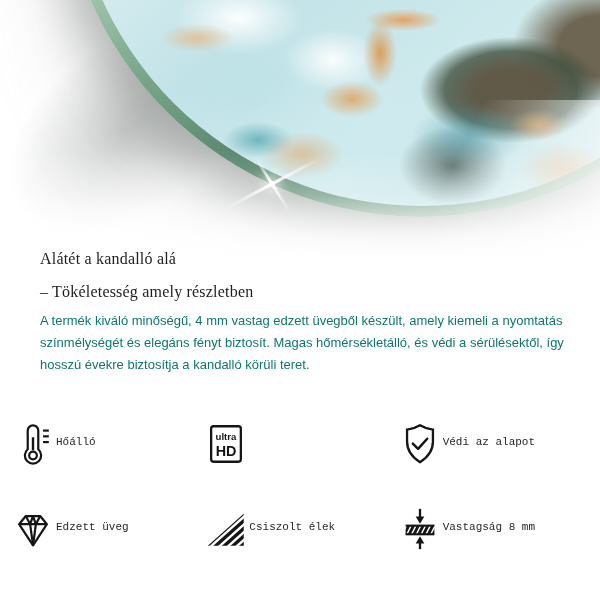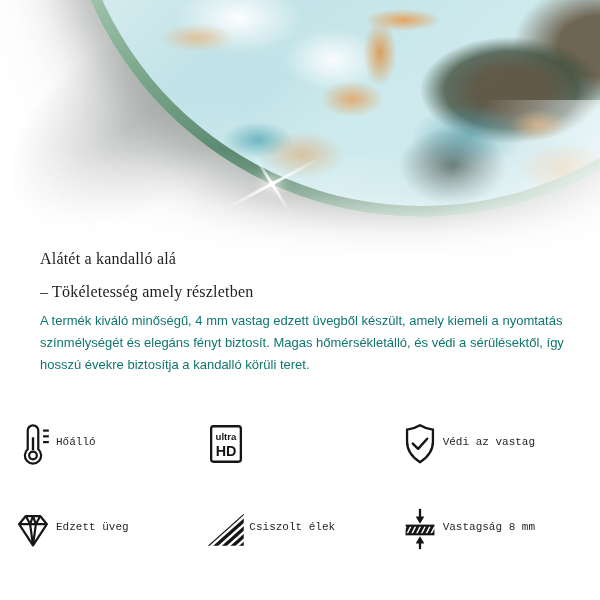--- a/index.html
+++ b/index.html
@@ -114,21 +114,21 @@
     </div>
   </div>
 
   <div class="feature">
     <div class="f-icon">
       <svg class="ico" width="46" height="46" viewBox="0 0 48 48">
         <path d="M24 4.5 C28 7 33 8.5 37.5 9 V21.5 C37.5 31 32 38 24 43 C16 38 10.5 31 10.5 21.5 V9 C15 8.5 20 7 24 4.5 Z" stroke-width="2.4"></path>
         <path d="M16.5 23.5 L22 29 L31.5 18.5" stroke-width="2.6" stroke-linecap="round" stroke-linejoin="round"></path>
       </svg>
     </div>
-    <div class="f-label">Védi az vastag</div>
+    <div class="f-label">Védi az alapot</div>
   </div>
 
   <div class="feature">
     <div class="f-icon">
       <svg class="ico" width="46" height="46" viewBox="0 0 48 48" stroke-width="2">
         <path d="M9.5 19 L16.5 10.5 H31.5 L38.5 19 L24 41 Z" stroke-linejoin="round"></path>
         <path d="M9.5 19 H38.5 M16.5 10.5 L21 19 L24 10.5 L27 19 L31.5 10.5 M21 19 L24 41 M27 19 L24 41" stroke-linejoin="round"></path>
       </svg>
     </div>
     <div class="f-label">Edzett üveg</div>

